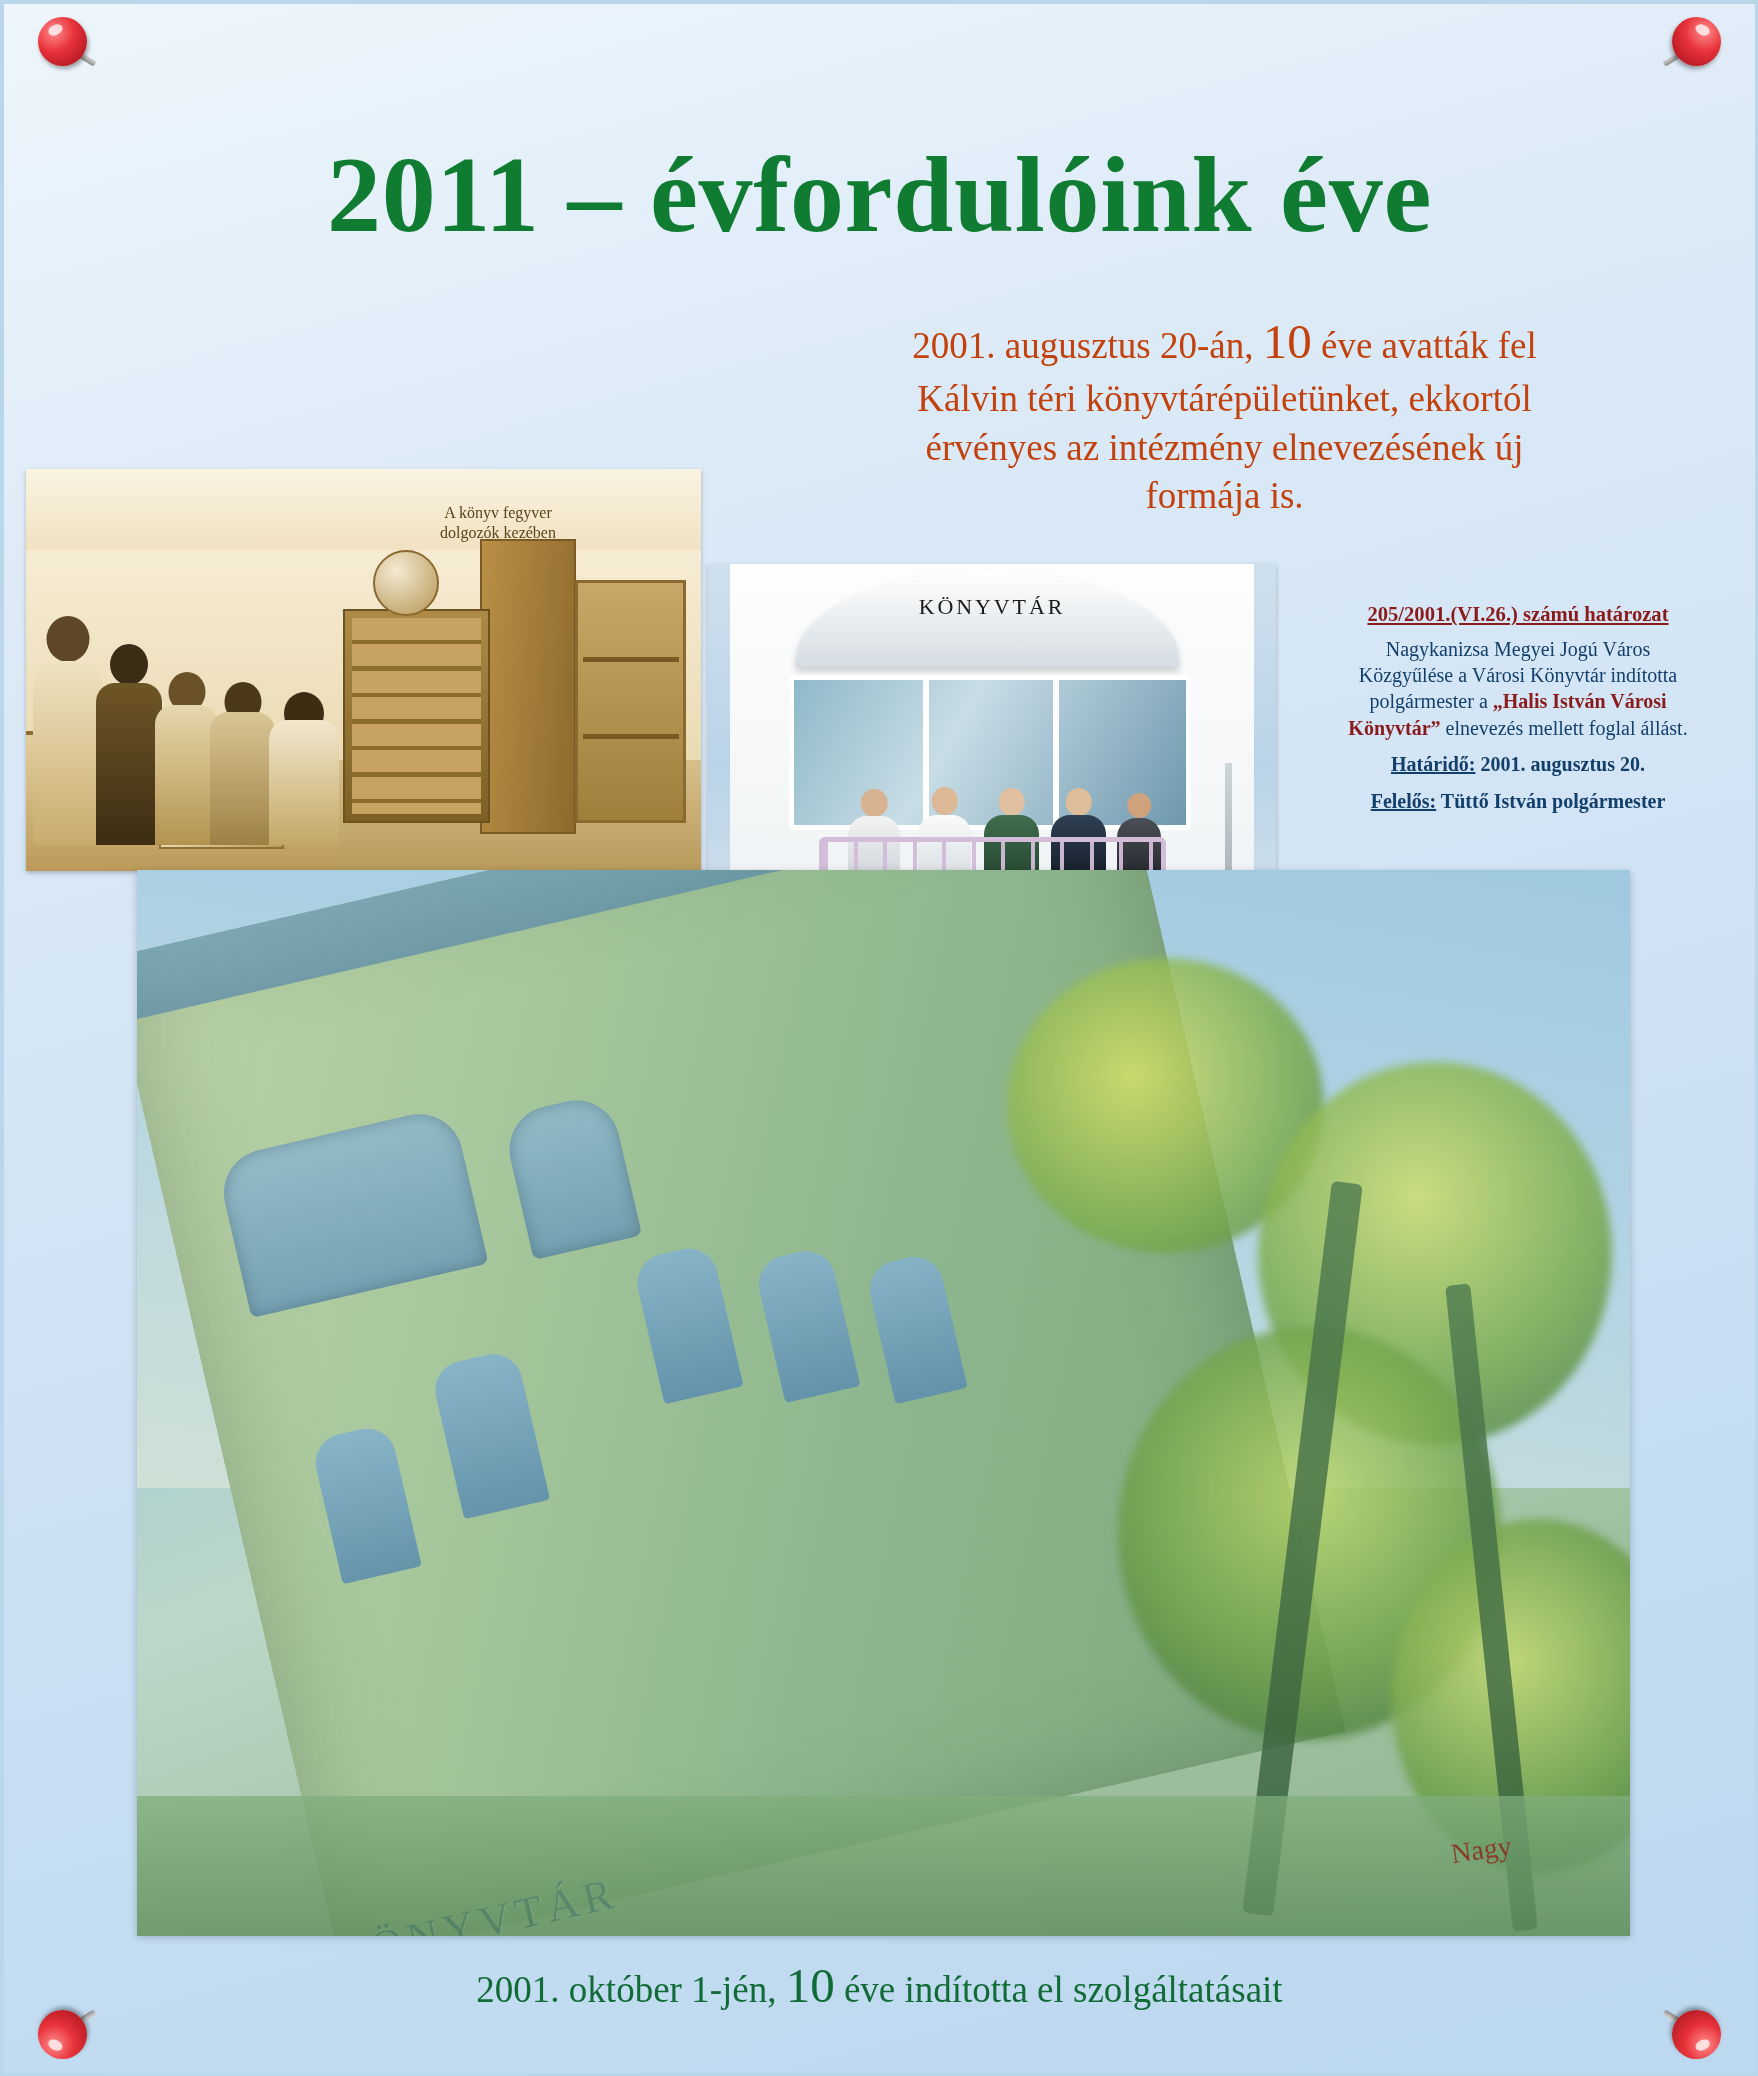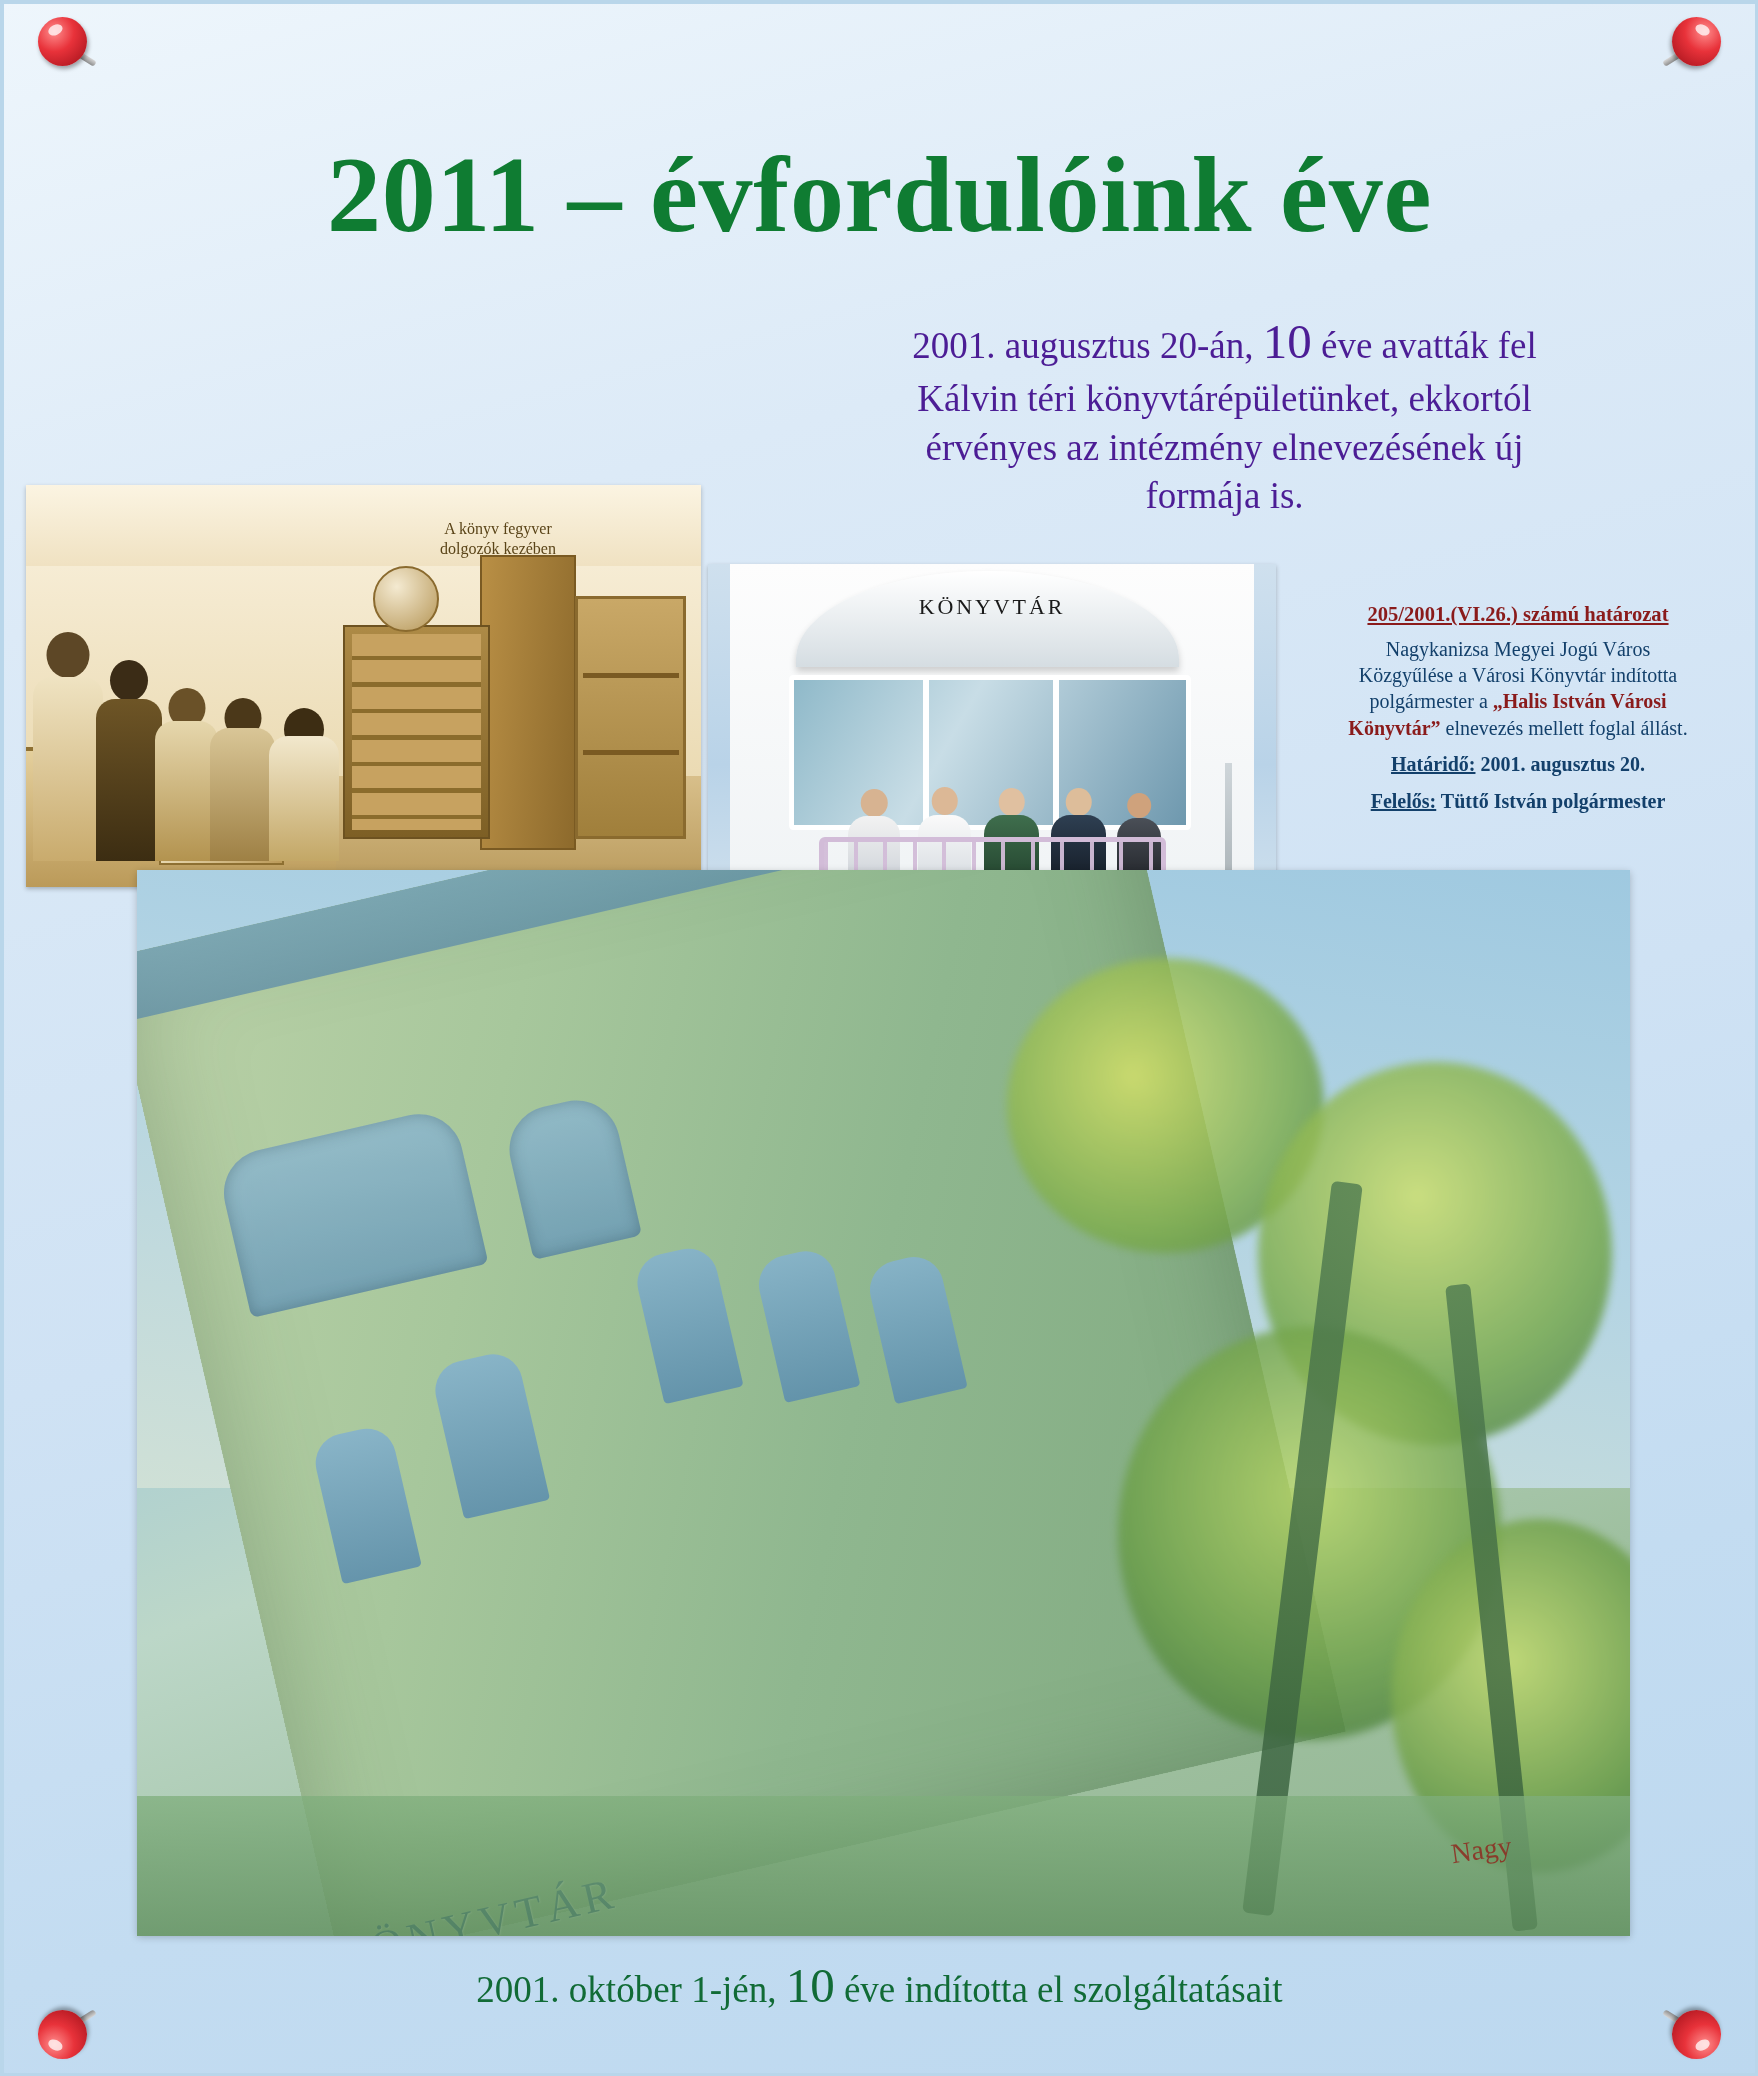--- a/index.html
+++ b/index.html
@@ -73,30 +73,30 @@
     text-align: center;
     color: #116b36;
     font-size: 37px;
     line-height: 1.32;
   }
   .intro-right {
     position: absolute;
     left: 745px; top: 306px;
     width: 951px;
     text-align: center;
-    color: #4c1d95;
+    color: #c2410c;
     font-size: 37px;
     line-height: 1.32;
   }
   .big-num { font-size: 49px; }
 
   
   .photo1 {
     position: absolute;
-    left: 22px; top: 481px;
+    left: 22px; top: 465px;
     width: 675px; height: 402px;
     overflow: hidden;
     background: linear-gradient(150deg, #f3e7c8 0%, #e6d2a4 40%, #c9a867 78%, #a2823f 100%);
     box-shadow: 0 1.5px 4.4px rgba(0,0,0,.25);
   }
   .p1-ceiling {
     position: absolute; left: 0; top: 0; width: 100%; height: 88px;
     background: linear-gradient(#fbf4e2, #efe0bf);
   }
   .p1-wall {

